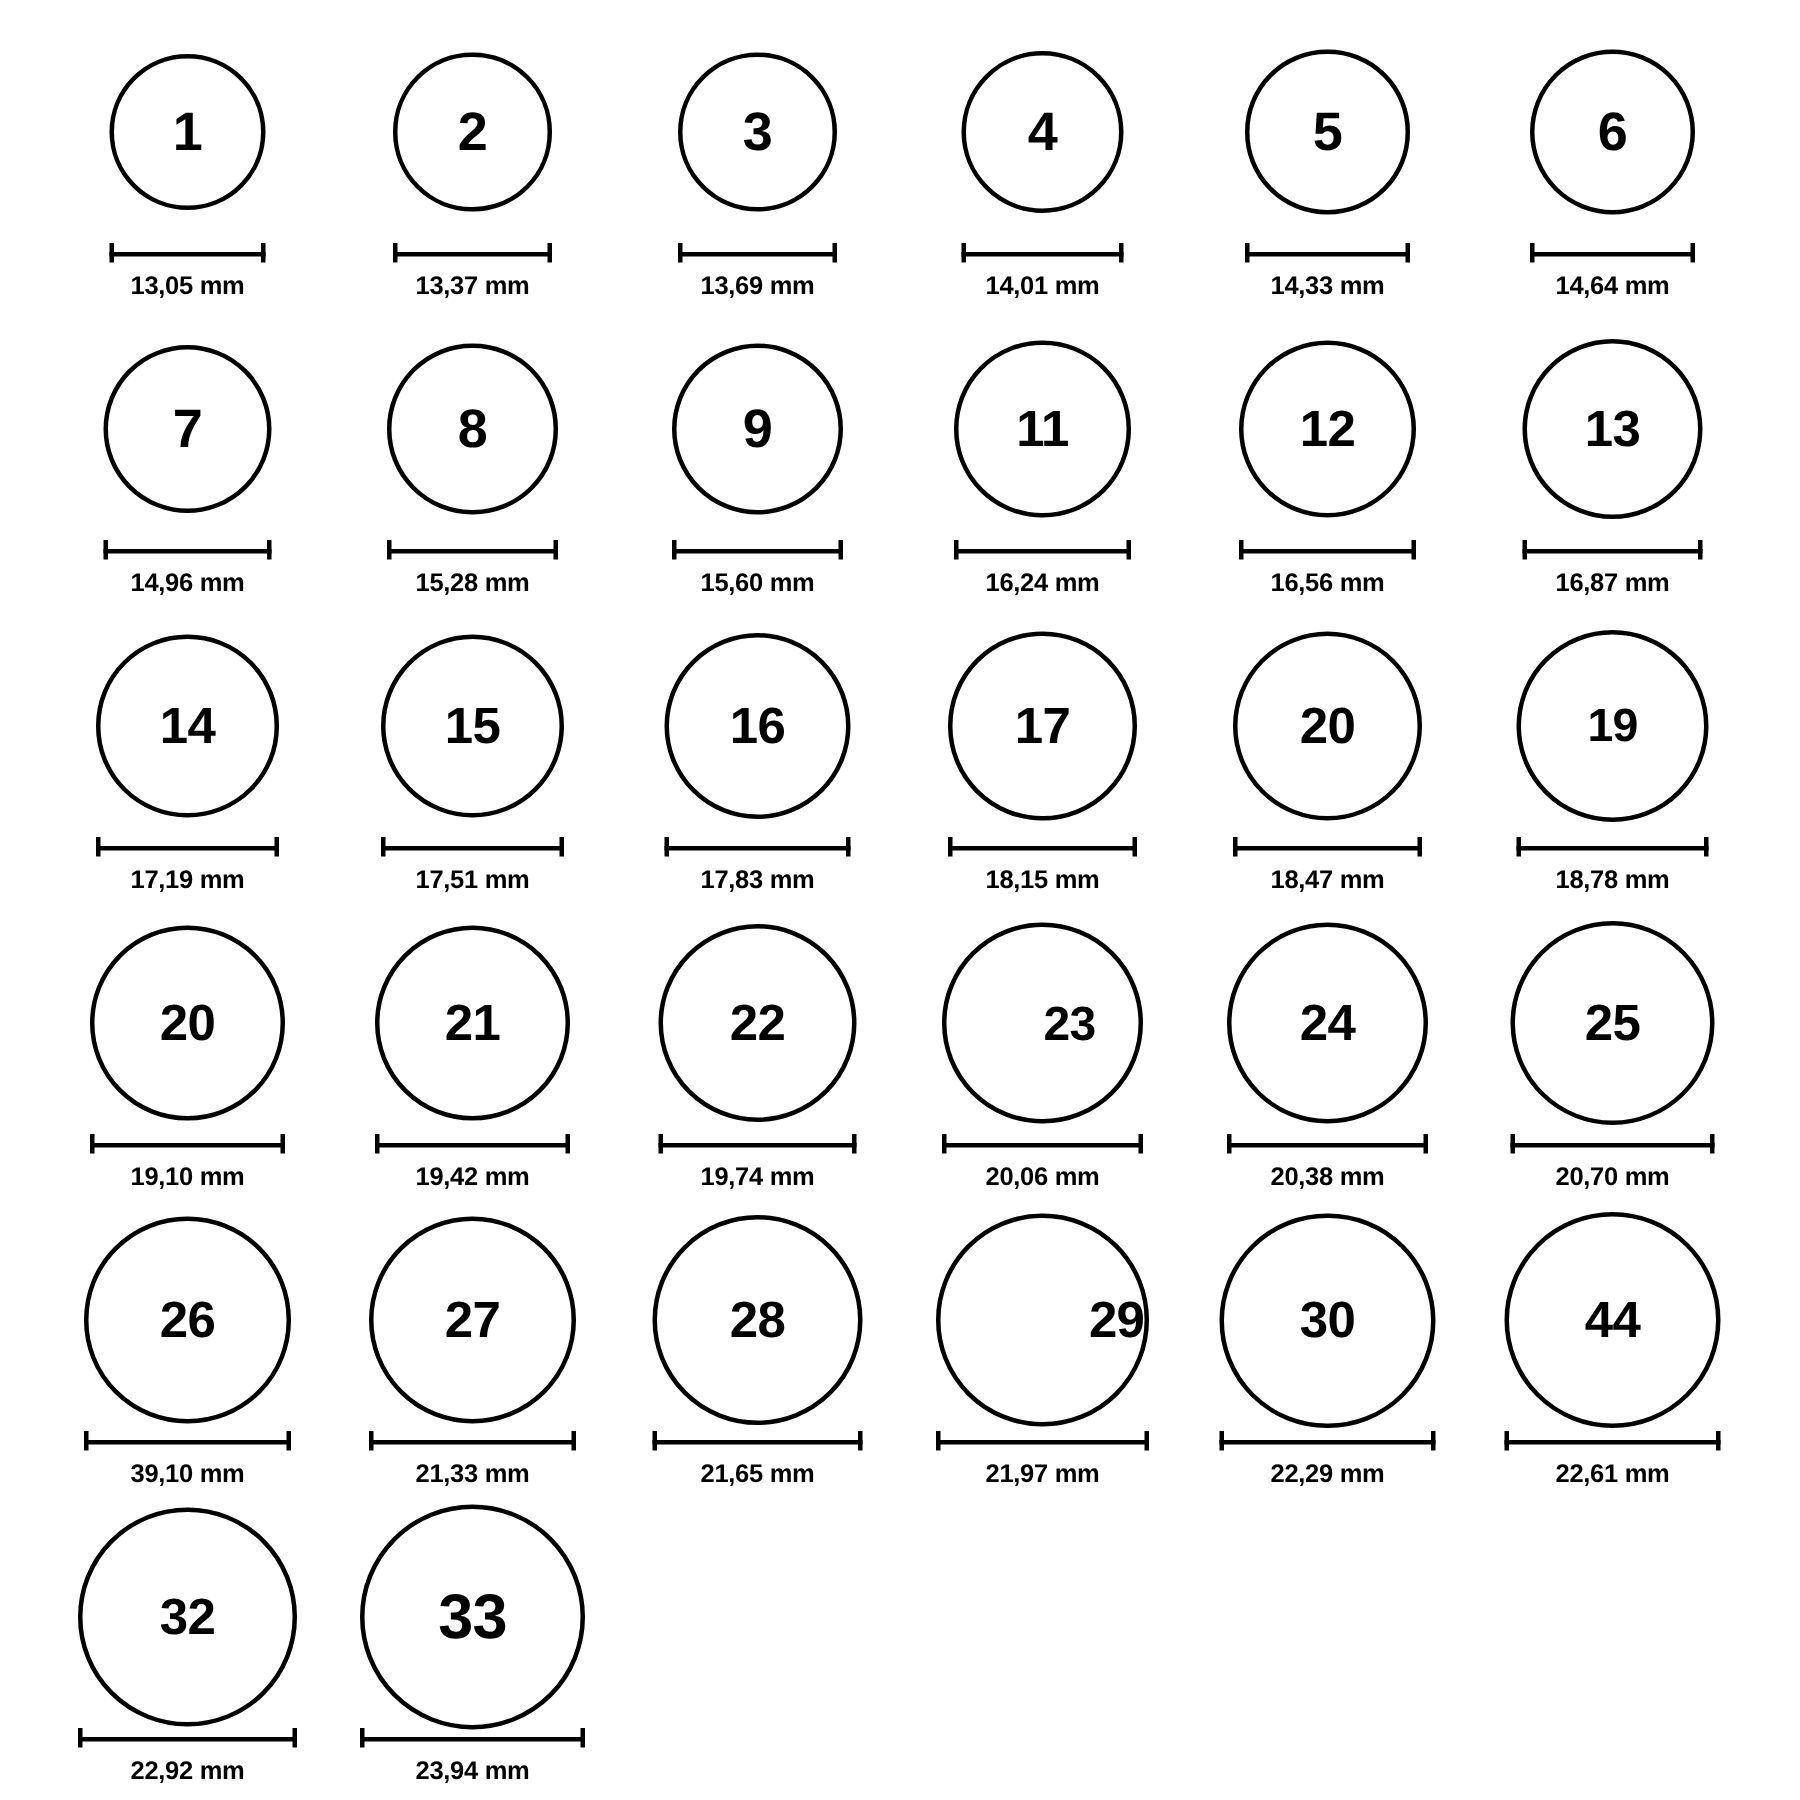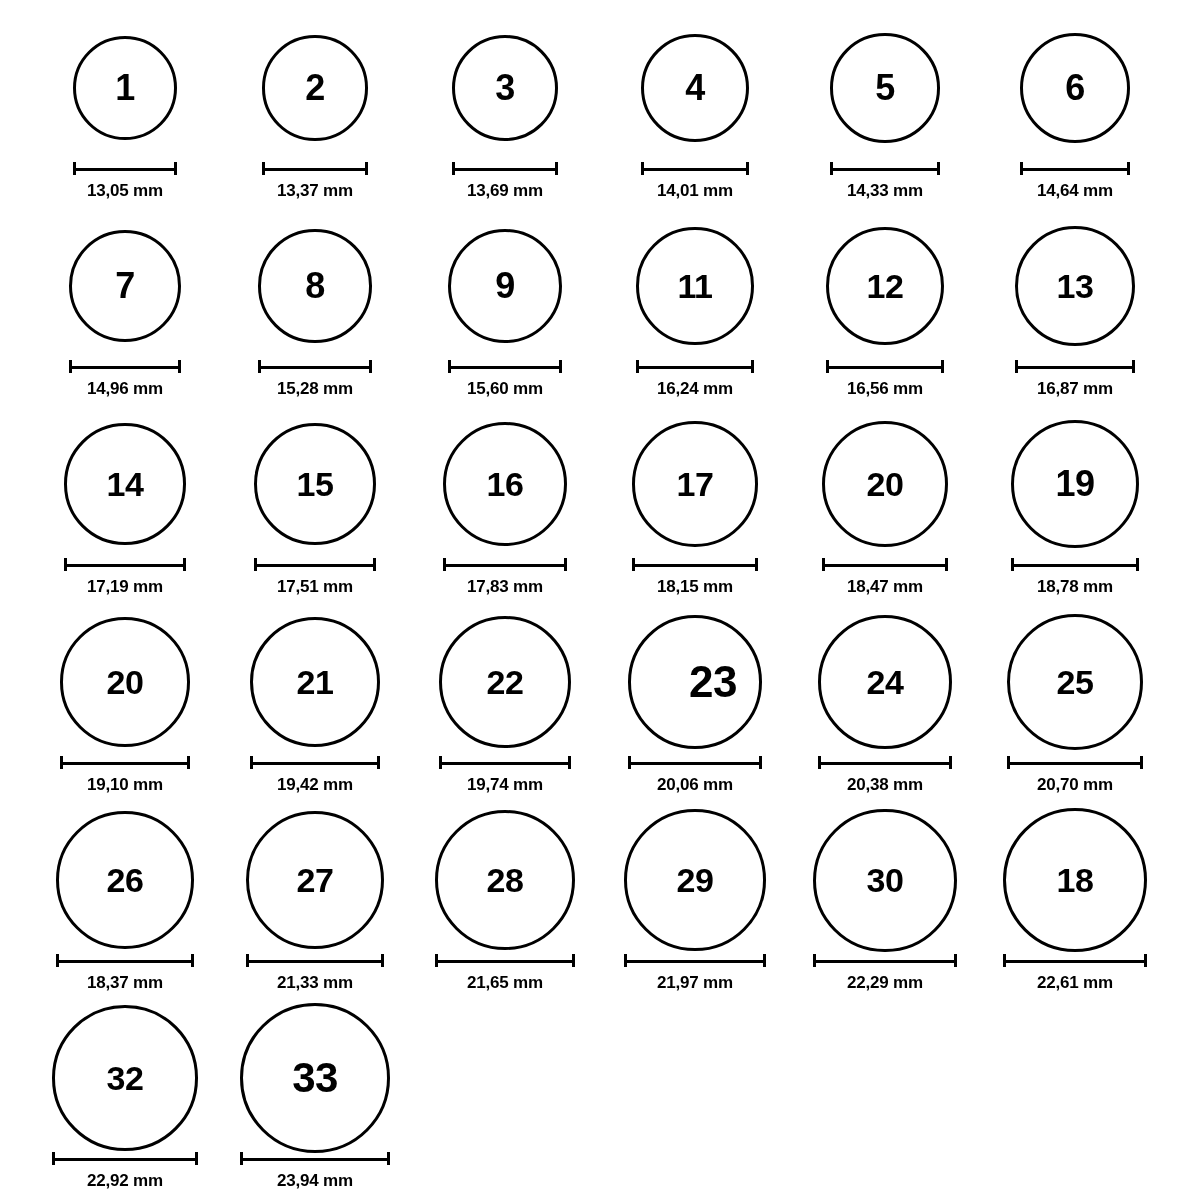--- a/index.html
+++ b/index.html
@@ -307,21 +307,21 @@
         <div class="ruler" style="width: 126.894px;">
           <div class="bar"></div>
           <div class="cap left"></div>
           <div class="cap right"></div>
         </div>
         <div class="mm">18,47 mm</div>
       </div>
       <div class="cell">
         <div class="circle-wrap">
           <div class="circle" style="width: 128.204px; height: 128.204px;">
-            <span style="font-size: 36px;">19</span>
+            <span style="font-size: 31px;">19</span>
           </div>
         </div>
         <div class="ruler" style="width: 128.204px;">
           <div class="bar"></div>
           <div class="cap left"></div>
           <div class="cap right"></div>
         </div>
         <div class="mm">18,78 mm</div>
       </div>
       <div class="cell">
@@ -359,21 +359,21 @@
         <div class="ruler" style="width: 132.259px;">
           <div class="bar"></div>
           <div class="cap left"></div>
           <div class="cap right"></div>
         </div>
         <div class="mm">19,74 mm</div>
       </div>
       <div class="cell">
         <div class="circle-wrap">
           <div class="circle" style="width: 133.611px; height: 133.611px;">
-            <span style="font-size: 44px; margin-left: 36px;">23</span>
+            <span style="font-size: 32px; margin-left: 36px;">23</span>
           </div>
         </div>
         <div class="ruler" style="width: 133.611px;">
           <div class="bar"></div>
           <div class="cap left"></div>
           <div class="cap right"></div>
         </div>
         <div class="mm">20,06 mm</div>
       </div>
       <div class="cell">
@@ -406,21 +406,21 @@
         <div class="circle-wrap">
           <div class="circle" style="width: 137.624px; height: 137.624px;">
             <span style="font-size: 34px;">26</span>
           </div>
         </div>
         <div class="ruler" style="width: 137.624px;">
           <div class="bar"></div>
           <div class="cap left"></div>
           <div class="cap right"></div>
         </div>
-        <div class="mm">18,37 mm</div>
+        <div class="mm">39,10 mm</div>
       </div>
       <div class="cell">
         <div class="circle-wrap">
           <div class="circle" style="width: 138.975px; height: 138.975px;">
             <span style="font-size: 34px;">27</span>
           </div>
         </div>
         <div class="ruler" style="width: 138.975px;">
           <div class="bar"></div>
           <div class="cap left"></div>
@@ -436,21 +436,21 @@
         </div>
         <div class="ruler" style="width: 140.327px;">
           <div class="bar"></div>
           <div class="cap left"></div>
           <div class="cap right"></div>
         </div>
         <div class="mm">21,65 mm</div>
       </div>
       <div class="cell">
         <div class="circle-wrap">
-          <div class="circle" style="width: 141.679px; height: 141.679px;">
+          <div class="circle" style="width: 141.679px; height: 141.679px; justify-content: flex-end;">
             <span style="font-size: 34px;">29</span>
           </div>
         </div>
         <div class="ruler" style="width: 141.679px;">
           <div class="bar"></div>
           <div class="cap left"></div>
           <div class="cap right"></div>
         </div>
         <div class="mm">21,97 mm</div>
       </div>
@@ -463,21 +463,21 @@
         <div class="ruler" style="width: 143.03px;">
           <div class="bar"></div>
           <div class="cap left"></div>
           <div class="cap right"></div>
         </div>
         <div class="mm">22,29 mm</div>
       </div>
       <div class="cell">
         <div class="circle-wrap">
           <div class="circle" style="width: 144.382px; height: 144.382px;">
-            <span style="font-size: 34px;">18</span>
+            <span style="font-size: 34px;">44</span>
           </div>
         </div>
         <div class="ruler" style="width: 144.382px;">
           <div class="bar"></div>
           <div class="cap left"></div>
           <div class="cap right"></div>
         </div>
         <div class="mm">22,61 mm</div>
       </div>
       <div class="cell">

